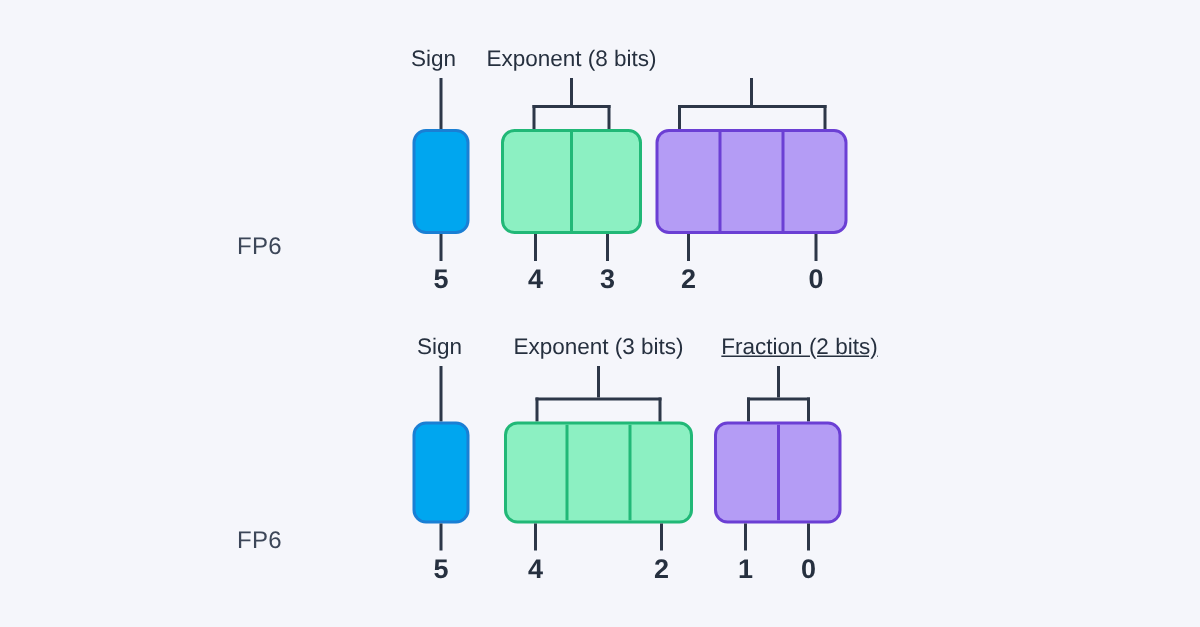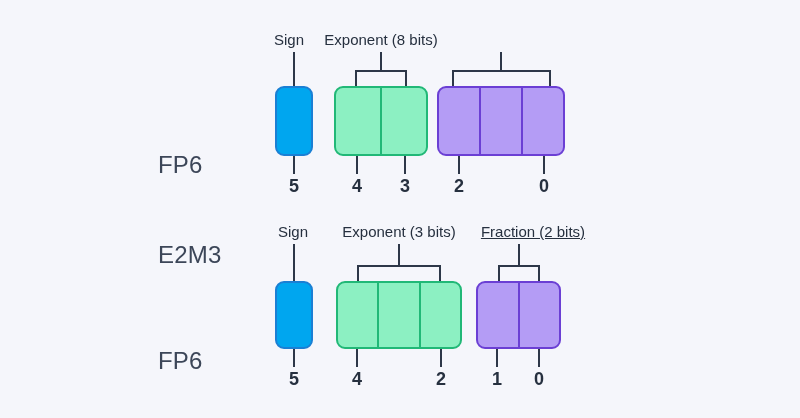--- a/index.html
+++ b/index.html
@@ -16,25 +16,25 @@
   #stage {
     position: relative;
     width: 800px;
     height: 418px;
   }
 
   
   .row-label {
     position: absolute;
     color: #3c4658;
-    font-size: 24px;
+    font-size: 16px;
     line-height: 30px;
     letter-spacing: .2px;
     white-space: pre;
-    text-align: left;
+    text-align: center;
   }
 
   
   .field-title {
     position: absolute;
     color: #26303f;
     font-size: 15px;
     line-height: 18px;
     white-space: nowrap;
     text-align: center;
@@ -108,21 +108,20 @@
     white-space: nowrap;
   }
 </style>
 </head>
 <body>
 
 <div id="stage">
 
   <div class="row-label" style="left:158px; top:90px;">
     <div>FP6</div>
-    <div>E2M3</div>
   </div>
 
   <div class="field-title" style="left:289px; top:31px;">Sign</div>
   <div class="field-title" style="left:381px; top:31px;">Exponent (8 bits)</div>
 
   <div class="vline" style="left:294px; top:52px; height:34px;"></div>
 
   <div class="vline" style="left:381px; top:52px; height:18px;"></div>
   <div class="bracket" style="left:355px; top:70px; width:52px; height:16px;"></div>
 

